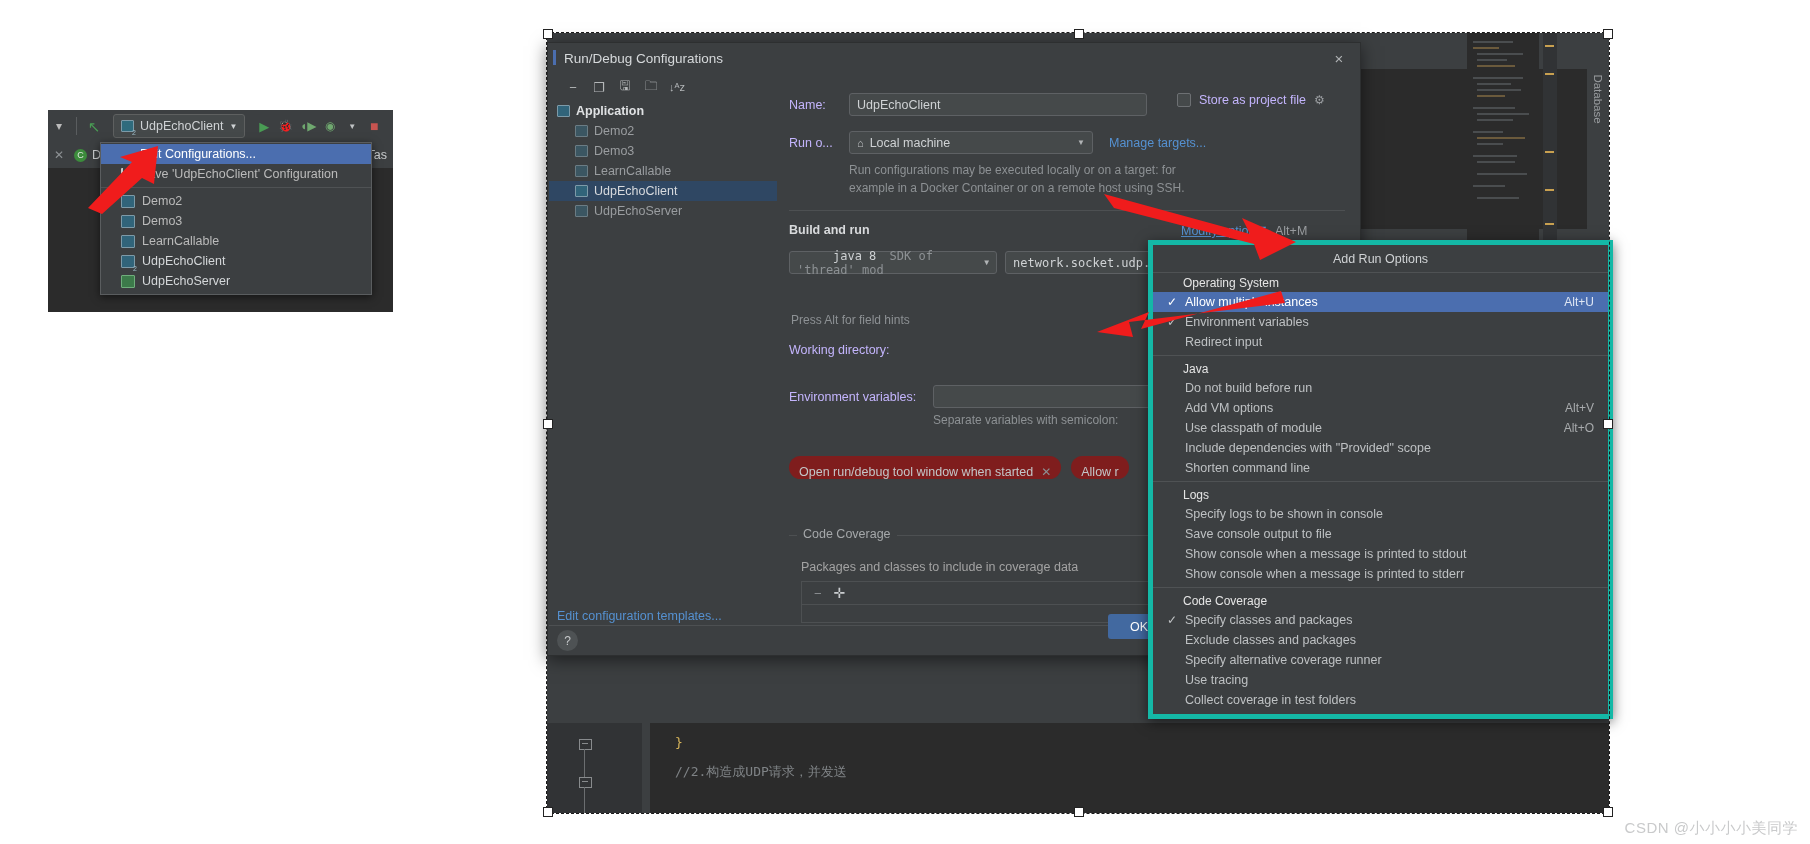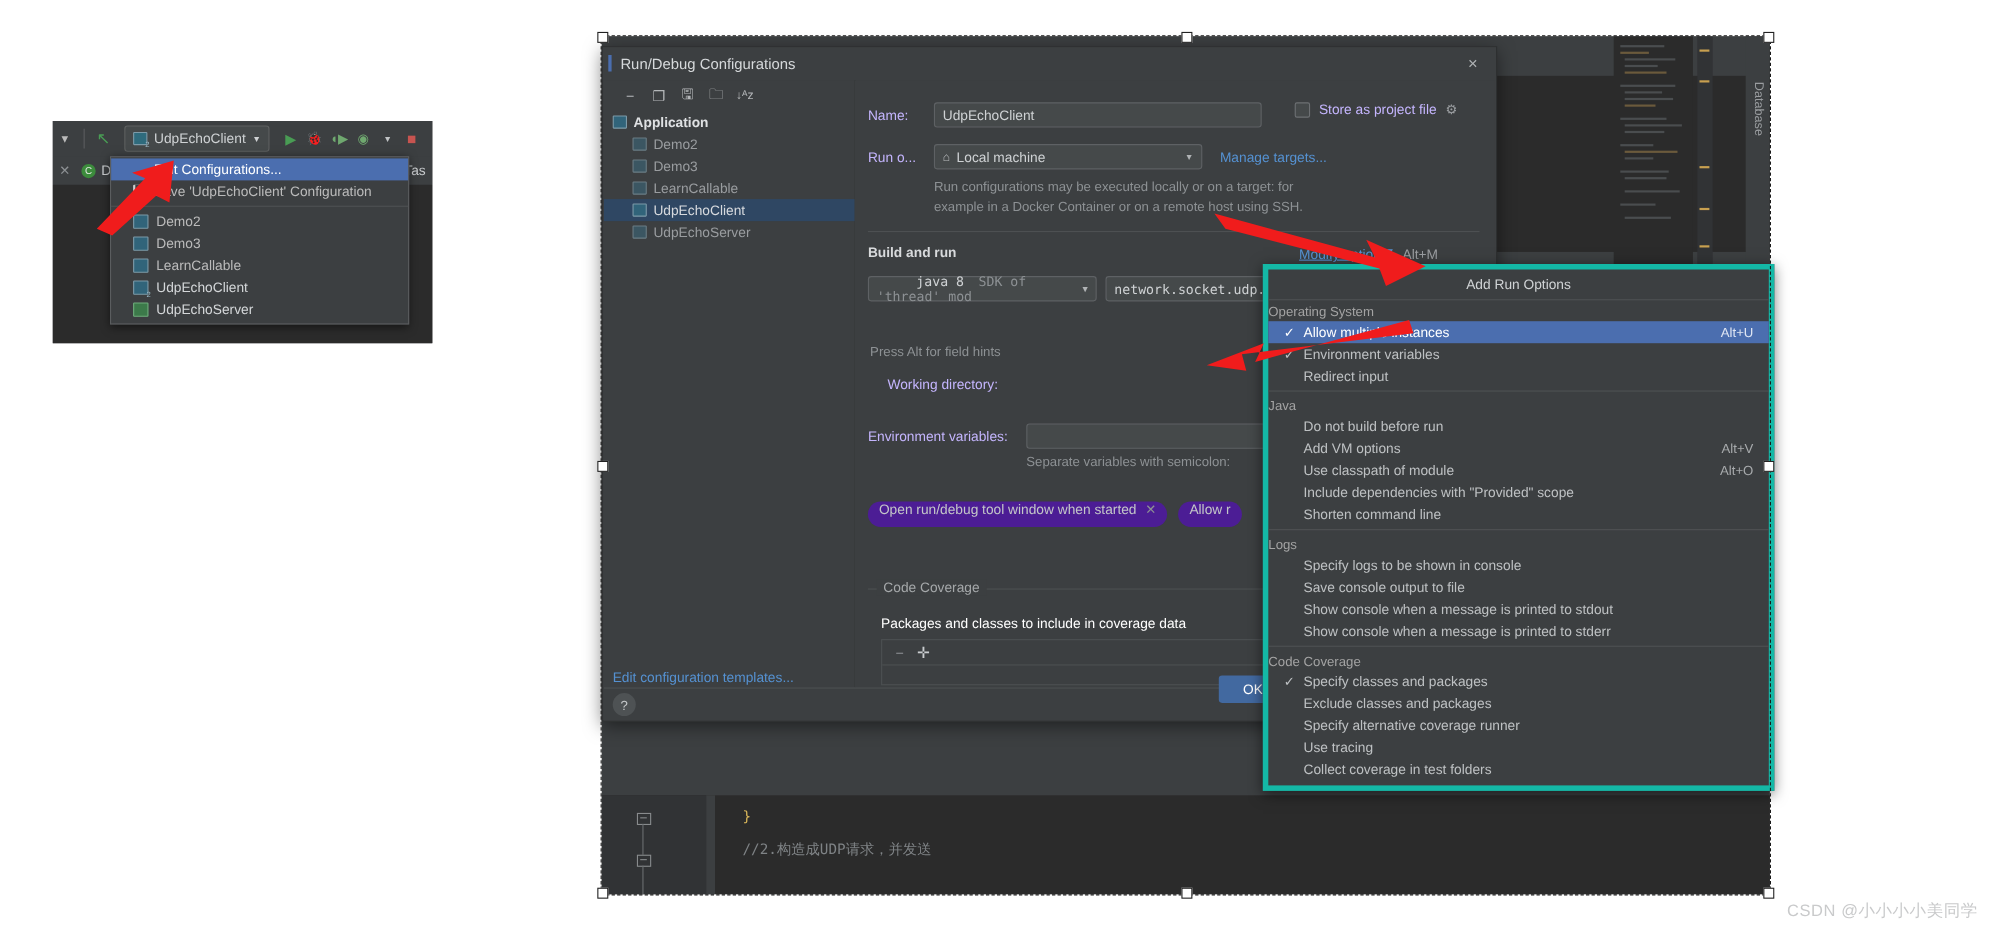--- a/index.html
+++ b/index.html
@@ -99,40 +99,40 @@
   .lbl{color:#c4b5fd;font-size:12.5px;}
   .field{background:#45494a;border:1px solid #5e6164;border-radius:3px;height:23px;
       display:flex;align-items:center;padding:0 7px;color:#cfd2d4;font-size:12.5px;box-sizing:border-box;}
   .field.ph{color:#7e8285;}
   .field.mono{font-family:"DejaVu Sans Mono",monospace;font-size:12px;}
   .mono{font-family:"DejaVu Sans Mono",monospace;}
   .help{color:#8d9194;font-size:12px;}
   .link{color:#5591d1;font-size:12.5px;}
   .section-h{color:#d8dadc;font-size:12.5px;font-weight:bold;}
   .hr{position:absolute;height:1px;background:#4d5052;}
-  .chip{height:23px;border-radius:12px;background:#4c1d95;display:flex;align-items:flex-start;
+  .chip{height:23px;border-radius:12px;background:#7f1d1d;display:flex;align-items:flex-end;
       gap:8px;padding:0 10px;color:#c3c6c8;font-size:12.5px;}
   .chip .x{color:#8d9194;font-size:12px;}
   .legend{position:absolute;color:#a5a8aa;font-size:12.5px;background:#3c3f41;padding:0 6px;}
 
   .checkbox{width:12px;height:12px;border:1px solid #6d7073;background:#45494a;border-radius:2px;}
 
   #dlg-bottom{position:absolute;left:1px;top:582px;width:810px;height:29px;background:#3c3f41;
       border-top:1px solid #4d5052;}
   #help-btn{position:absolute;left:8px;top:4px;width:21px;height:21px;border-radius:50%;
       background:#4e5254;color:#c6c9cb;font-size:12px;display:flex;align-items:center;justify-content:center;}
   #ok-btn{position:absolute;left:1108px;top:614px;width:62px;height:25px;background:#4269a0;
       border-radius:3px;color:#ffffff;font-size:12.5px;display:flex;align-items:center;justify-content:center;}
 
   
   #opt-menu{left:1148px;top:240px;width:455px;background:#3c3f41;border:5px solid #14b8a6;
       box-shadow:0 3px 12px rgba(0,0,0,.55);padding-bottom:4px;}
   #opt-head{height:27px;display:flex;align-items:center;justify-content:center;
       color:#d0d3d5;font-size:12.5px;border-bottom:1px solid #4f5254;}
-  .og-label{height:19px;display:flex;align-items:center;padding-left:0;color:#a3a3a3;font-size:12px;}
+  .og-label{height:19px;display:flex;align-items:center;padding-left:30px;color:#e5e5e5;font-size:12px;}
   .oi{height:20px;display:flex;align-items:center;padding-left:14px;color:#bec1c3;font-size:12.5px;
       position:relative;}
   .oi.sel{background:#4b6eaf;color:#ffffff;}
   .oi .ck{width:18px;flex:none;font-size:12px;}
   .oi .sc{position:absolute;right:14px;color:#a8abad;font-size:12px;}
   .oi.sel .sc{color:#dfe6f3;}
   .o-sep{height:1px;background:#4f5254;margin:3px 0;}
 
   
   .arrow{position:absolute;pointer-events:none;}
@@ -343,21 +343,21 @@
           <span style="color:#8d9194;margin-left:6px;">SDK of 'thread' mod</span>
         </span>
         <span class="caret" style="color:#b0b3b5;">▼</span>
       </span>
       <span class="field mono" style="width:330px;margin-left:8px;">network.socket.udp.</span>
     </div>
 
 
     <div class="abs help" style="left:14px;top:240px;">Press Alt for field hints</div>
 
-    <div class="row" style="left:12px;top:270px;text-align:center;">
+    <div class="row" style="left:12px;top:270px;">
       <span class="lbl" style="width:136px;">Working directory:</span>
     </div>
 
     <div class="row" style="left:12px;top:312px;">
       <span class="lbl" style="width:136px;">Environment variables:</span>
       <span class="field" style="width:410px;margin-left:8px;"></span>
     </div>
     <div class="abs help" style="left:156px;top:340px;">Separate variables with semicolon:</div>
 
     <div class="row" style="left:12px;top:383px;gap:10px;">
@@ -366,21 +366,21 @@
         <span class="x">✕</span>
       </span>
       <span class="chip">
         <span>Allow r</span>
       </span>
     </div>
 
     <div class="hr" style="left:12px;top:462px;width:556px;"></div>
     <div class="legend" style="left:20px;top:454px;">Code Coverage</div>
 
-    <div class="abs" style="left:24px;top:487px;color:#ffffff;font-size:12.5px;">Packages and classes to include in coverage data</div>
+    <div class="abs" style="left:24px;top:487px;color:#a3a3a3;font-size:12.5px;">Packages and classes to include in coverage data</div>
 
     <div class="abs" style="left:24px;top:508px;width:520px;height:40px;border:1px solid #4d5052;background:#3c3f41;">
       <div style="display:flex;align-items:center;gap:12px;height:22px;padding-left:12px;">
         <span style="color:#8d9194;font-size:13px;">−</span>
         <span style="color:#c9cccf;font-size:14px;">✛</span>
       </div>
       <div style="height:1px;background:#4d5052;"></div>
     </div>
   </div>
 

